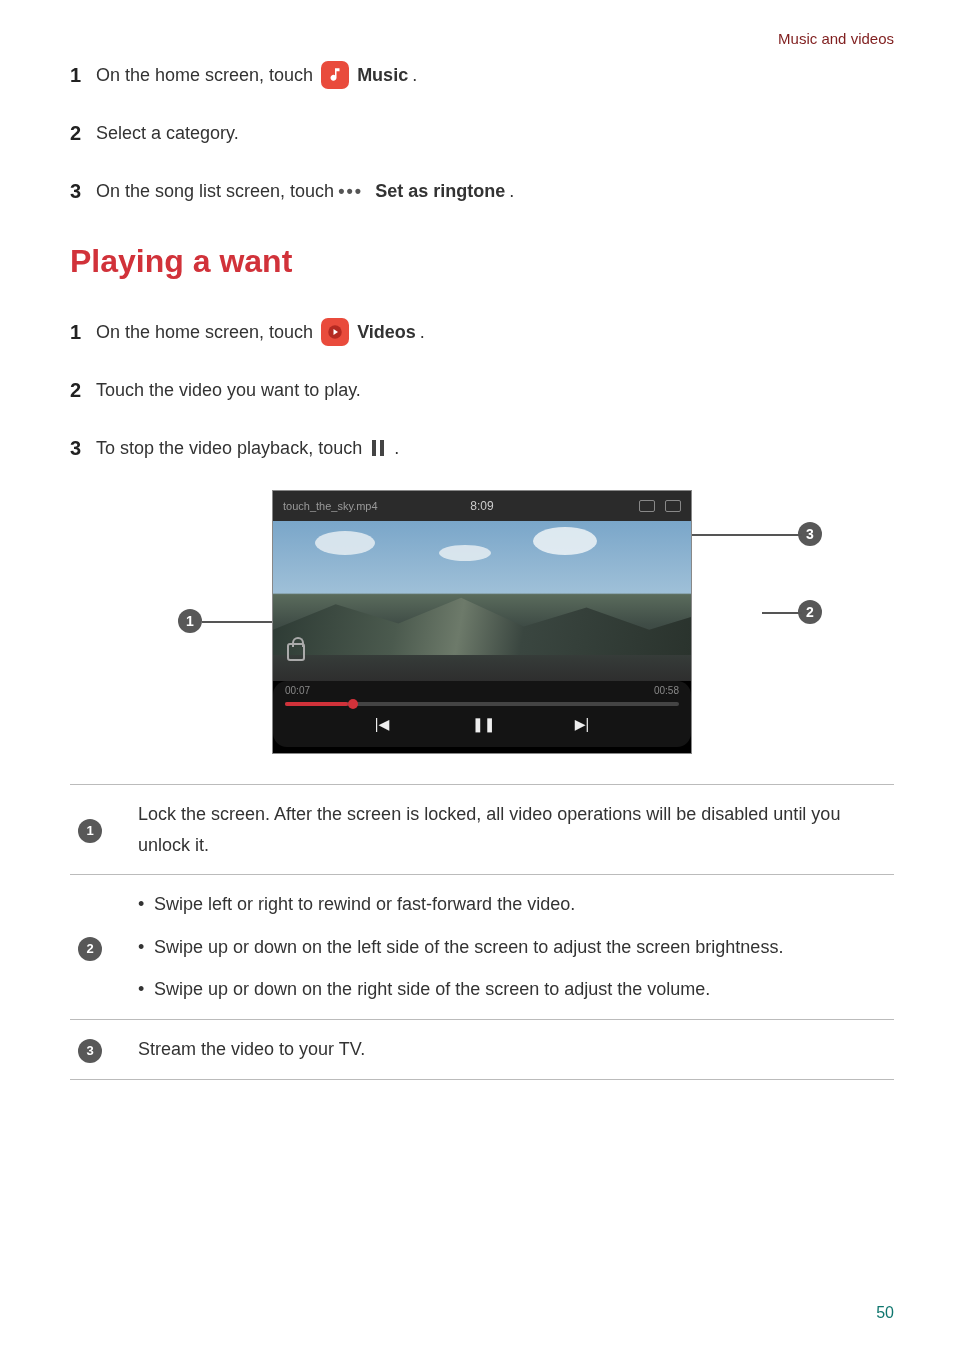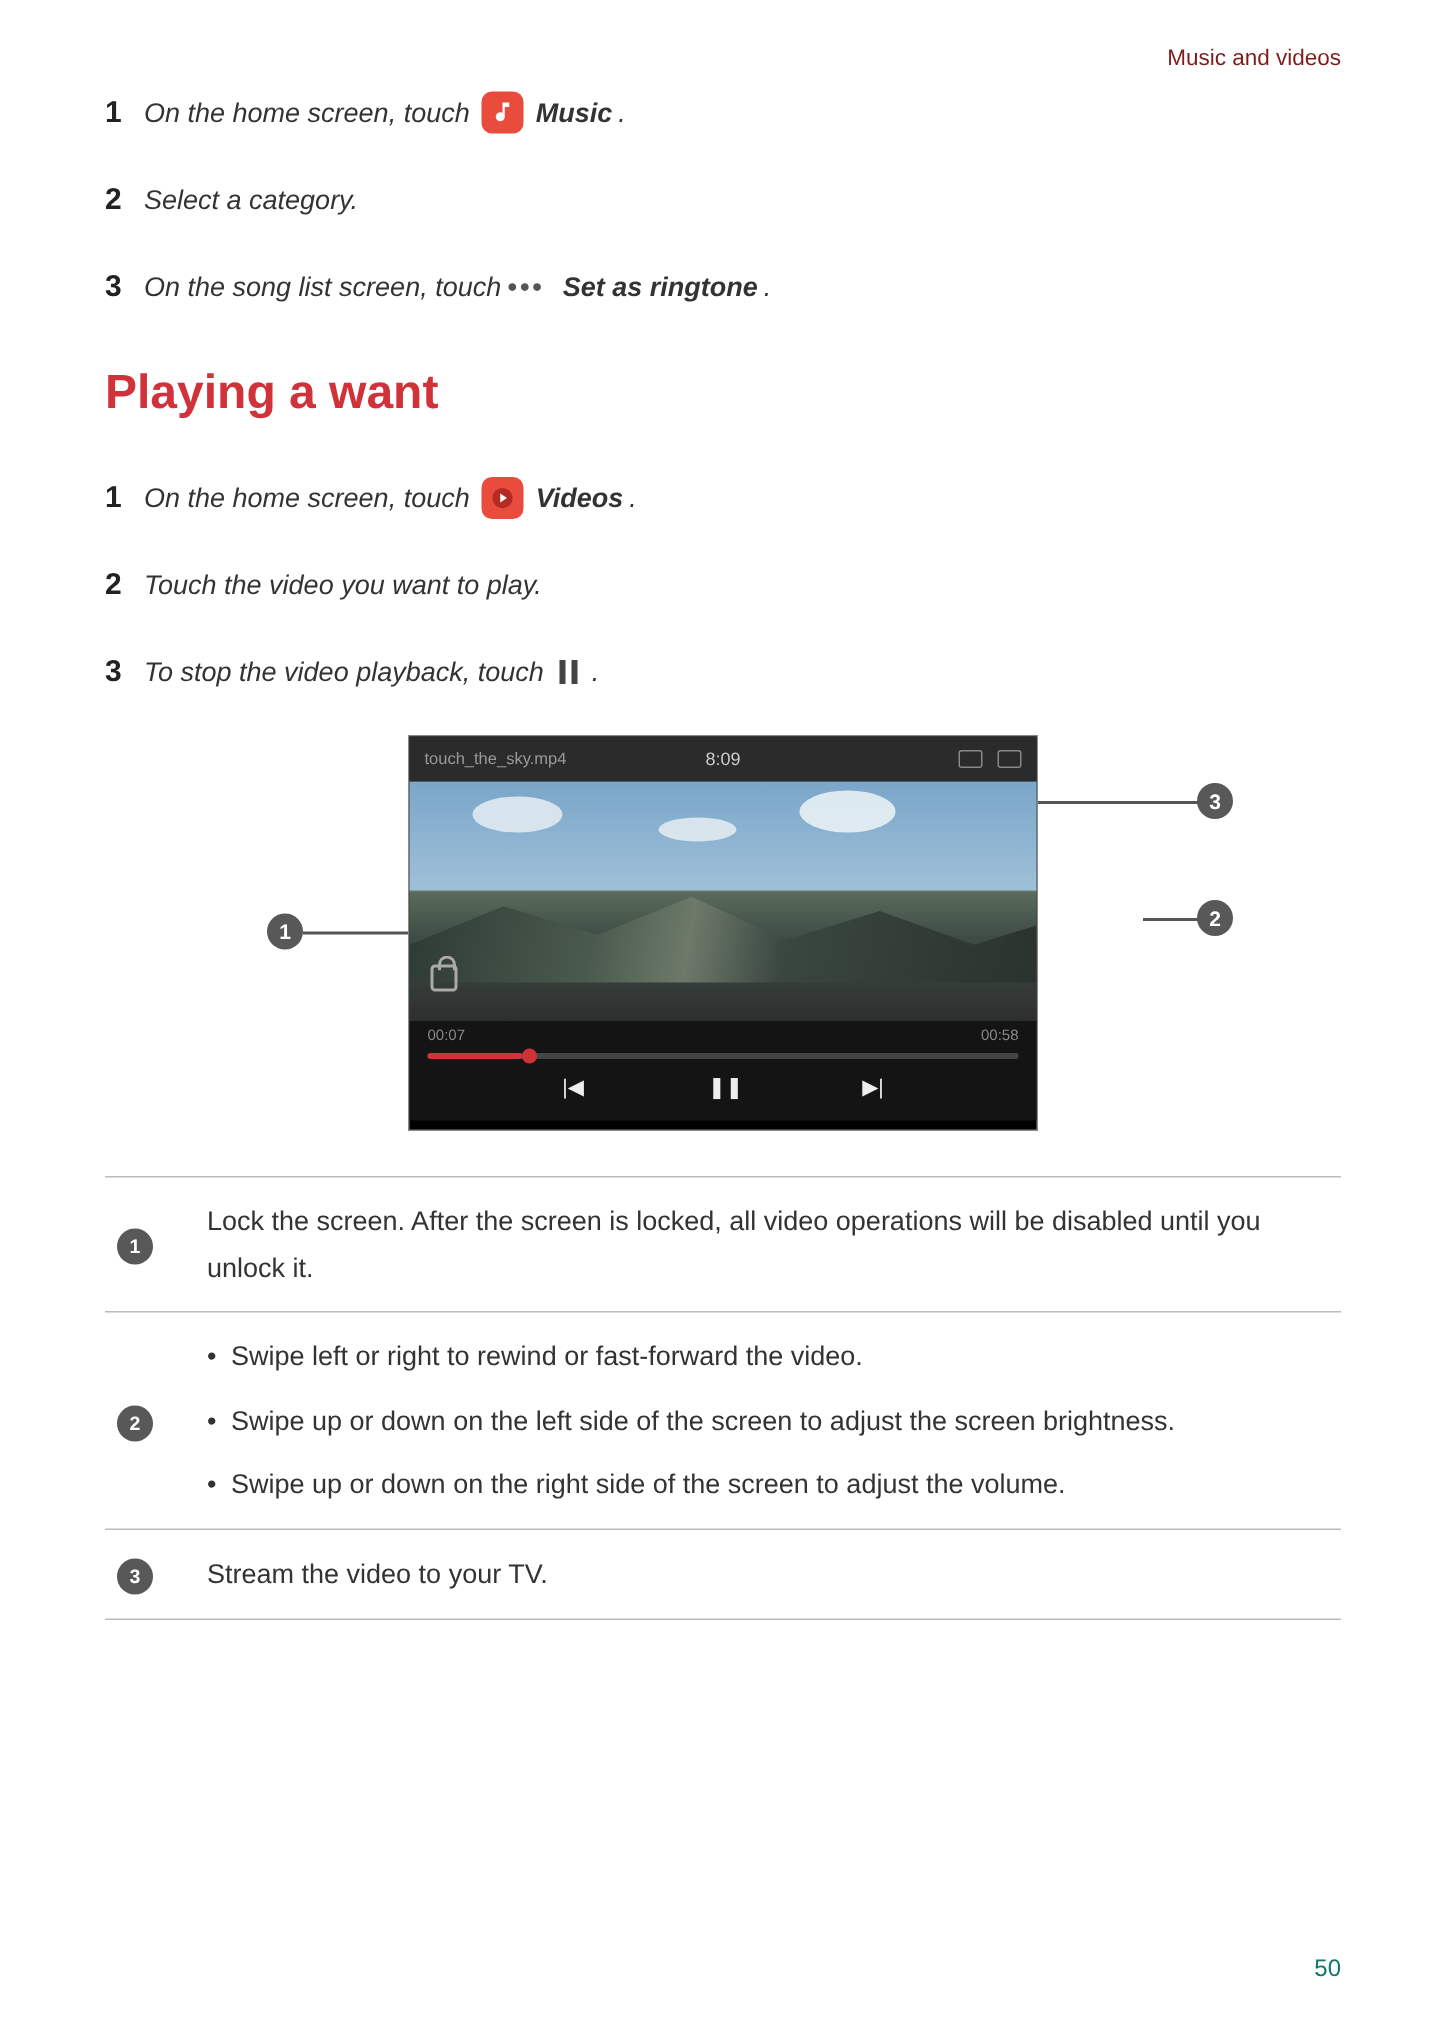--- a/index.html
+++ b/index.html
@@ -4,41 +4,41 @@
 <style>
   * { box-sizing: border-box; margin: 0; padding: 0; }
   html, body { width: 954px; height: 1352px; background: #fff; font-family: Arial, Helvetica, sans-serif; color: #333; }
   .page { padding: 30px 60px 30px 70px; position: relative; height: 100%; }
   .running-head { text-align: right; font-size: 15px; color: #7f1d1d; margin-bottom: 12px; font-family: Arial, sans-serif; }
   h1.section-title { color: #d1323a; font-size: 32px; font-weight: bold; margin-bottom: 36px; margin-top: 6px; }
   h1.section-title.second { margin-top: 36px; margin-bottom: 36px; }
   ol.steps { list-style: none; padding-left: 0; }
   ol.steps li { display: flex; align-items: center; margin-bottom: 26px; font-size: 18px; line-height: 1.6; }
   .step-num { font-weight: bold; font-size: 20px; color: #222; width: 26px; flex-shrink: 0; }
-  .step-text { flex: 1; display: flex; align-items: center; flex-wrap: wrap; gap: 4px; font-style: italic; }
+  .step-text { flex: 1; display: flex; align-items: center; flex-wrap: wrap; gap: 4px; }
   .bold { font-weight: bold; }
   .icon-inline { display: inline-flex; align-items: center; justify-content: center; width: 28px; height: 28px; border-radius: 7px; margin: 0 4px; vertical-align: middle; }
   .icon-music { background: #e94b3c; }
   .icon-videos { background: #e94b3c; }
   .dots-icon { display:inline-block; width:24px; text-align:center; letter-spacing:2px; color:#555; font-weight:bold; }
   .pause-glyph { display:inline-flex; gap:4px; margin:0 6px; align-items:center; }
   .pause-glyph span { width:4px; height:16px; background:#444; display:inline-block; }
 
   
   .video-wrap { position: relative; width: 560px; margin: 10px auto 30px auto; }
   .video-frame { position: relative; width: 420px; height: 264px; margin: 0 auto; background:#000; border:1px solid #888; }
   .video-top { height: 30px; background:#2b2b2b; display:flex; align-items:center; justify-content:space-between; padding:0 10px; color:#bbb; font-size:11px; }
   .video-top .vt-left { color:#999; }
   .video-top .vt-mid { position:absolute; left:50%; transform:translateX(-50%); color:#ccc; font-size:12px; }
   .video-top .vt-right { display:flex; gap:10px; }
   .vt-icon { width:16px; height:12px; border:1px solid #888; border-radius:2px; }
   .video-image { height:160px; background: linear-gradient(to bottom, #7aa6c9 0%, #9fc0d8 45%, #5a6b5c 46%, #3f4c46 65%, #2e2e2e 100%); position:relative; overflow:hidden; }
   .video-image::before { content:""; position:absolute; left:0; right:0; top:44%; height:40%; background: linear-gradient(100deg, #2d3a34 0%, #4b5a4e 30%, #6d7a6a 45%, #3a4640 60%, #2a332d 100%); clip-path: polygon(0 60%, 15% 20%, 30% 50%, 45% 10%, 60% 55%, 75% 25%, 90% 60%, 100% 40%, 100% 100%, 0 100%); }
   .video-image::after { content:""; position:absolute; left:10%; top:6%; width:60px; height:24px; background:#e6eef3; border-radius:50%; box-shadow: 120px 10px 0 -4px #e6eef3, 220px -2px 0 2px #eef4f7; opacity:.85; }
-  .video-bottom { height:66px; background:#141414; position:relative; }
+  .video-bottom { height:66px; background:#141414; position:relative;border-radius:14px; }
   .vb-times { display:flex; justify-content:space-between; padding:4px 12px 0 12px; color:#888; font-size:10px; }
   .vb-track { position:relative; height:4px; background:#444; margin:6px 12px 0 12px; border-radius:2px; }
   .vb-track .prog { position:absolute; left:0; top:0; height:100%; width:16%; background:#d1323a; border-radius:2px; }
   .vb-track .thumb { position:absolute; left:16%; top:-3px; width:10px; height:10px; background:#d1323a; border-radius:50%; }
   .vb-controls { display:flex; justify-content:center; gap:80px; margin-top:10px; color:#eee; font-size:14px; }
   .vb-controls .ctrl { width:20px; text-align:center; }
 
   .lock-btn { position:absolute; left:14px; top:122px; width:18px; height:18px; border:2px solid #aaa; border-radius:3px; }
   .lock-btn::before { content:""; position:absolute; left:3px; top:-8px; width:8px; height:8px; border:2px solid #aaa; border-bottom:none; border-radius:6px 6px 0 0; }
 

